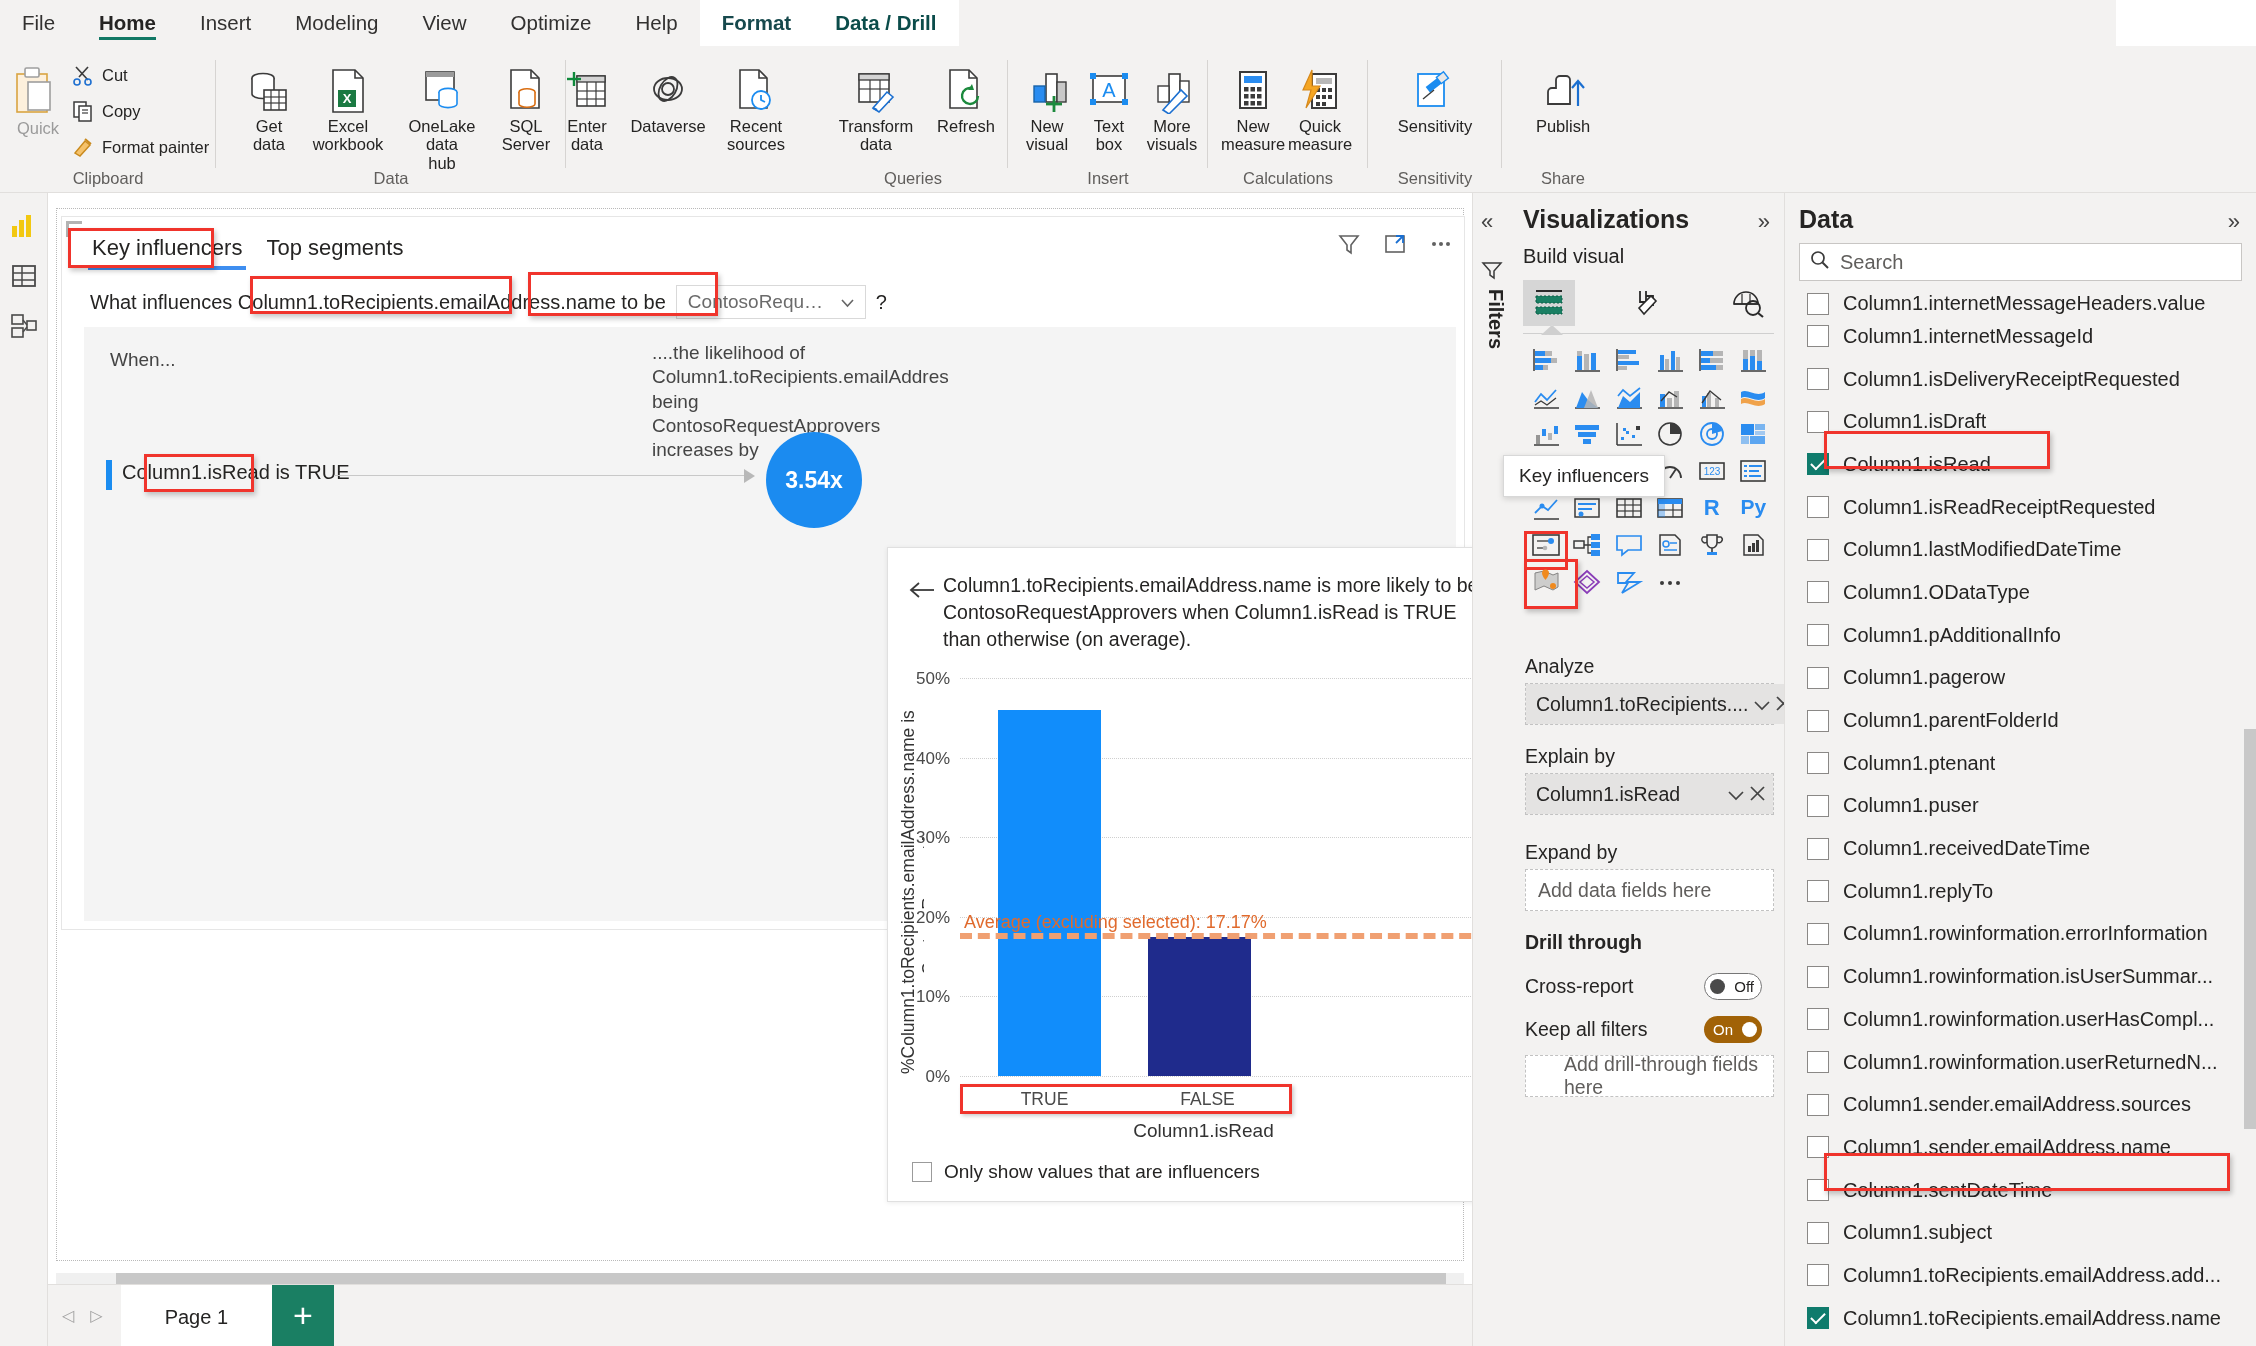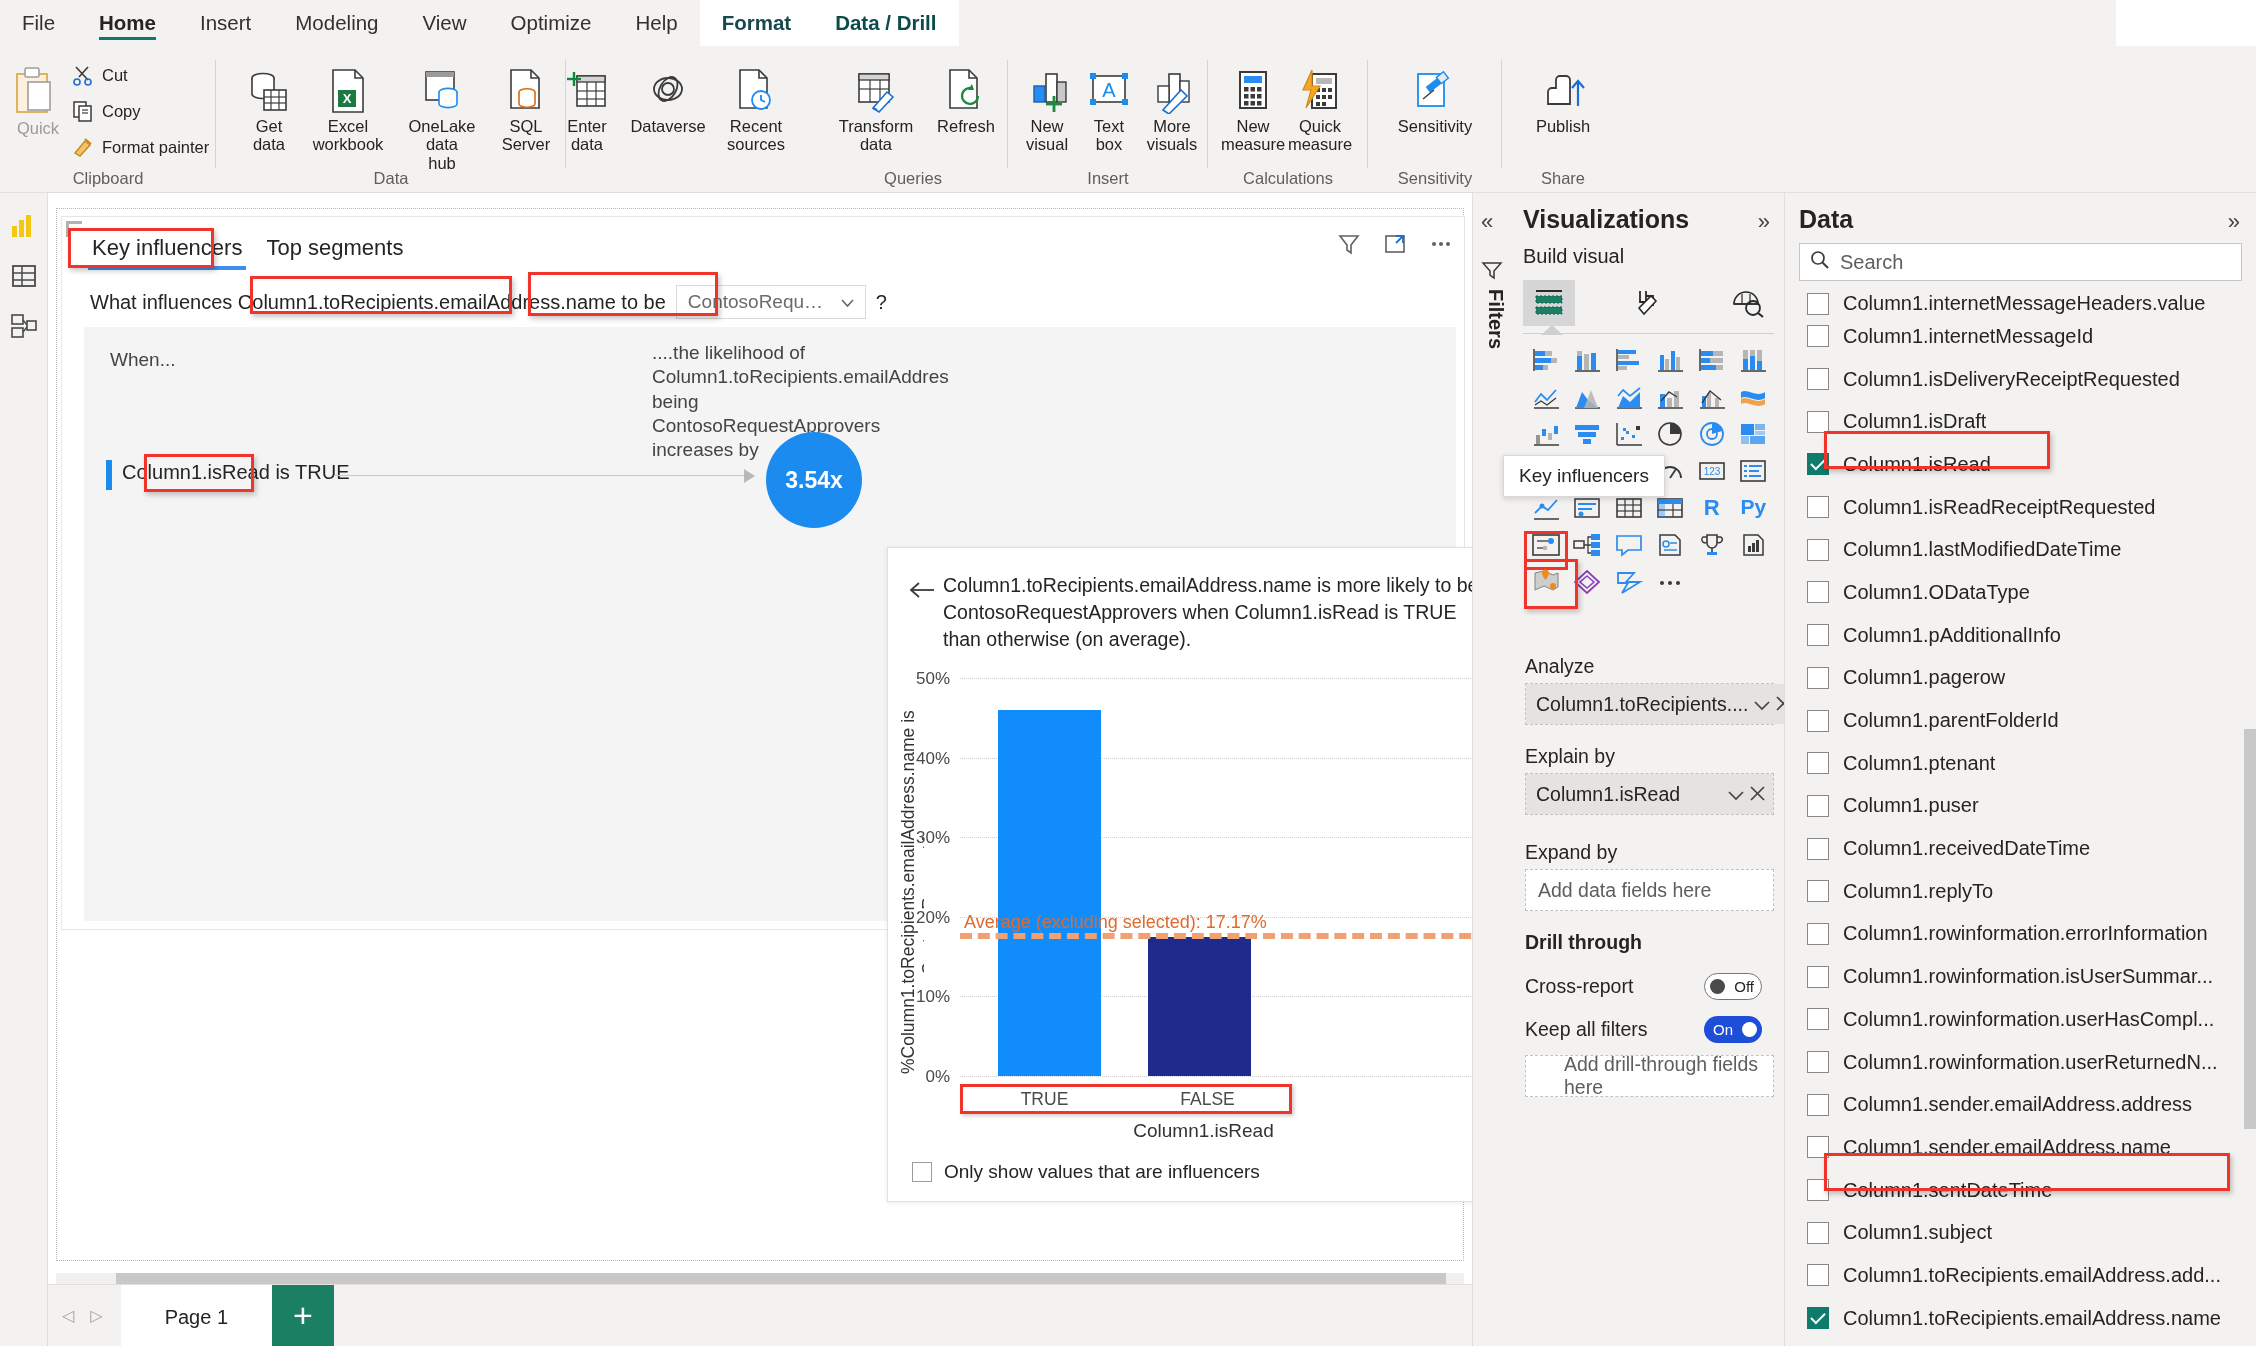--- a/index.html
+++ b/index.html
@@ -270,21 +270,21 @@
     padding: 0 8px 0 10px; gap: 6px; font-size: 19.5px; color: #252423;
   }
   .well-chip .nm { flex: 1; overflow: hidden; text-overflow: ellipsis; white-space: nowrap; }
   .well-ph { padding-left: 12px; font-size: 19.5px; color: #605e5c; }
   .toggle {
     position: absolute; right: 12px; width: 58px; height: 27px; border-radius: 14px;
     display: flex; align-items: center; font-size: 15px;
   }
   .toggle.off { background: #fff; border: 1.5px solid #767676; color: #252423; justify-content: flex-end; padding-right: 7px; }
   .toggle.off::before { content: ""; position: absolute; left: 5px; width: 15px; height: 15px; border-radius: 50%; background: #4a4a4a; }
-  .toggle.on { background: #1d4ed8; color: #fff; justify-content: flex-start; padding-left: 9px; }
+  .toggle.on { background: #a16207; color: #fff; justify-content: flex-start; padding-left: 9px; }
   .toggle.on::after { content: ""; position: absolute; right: 5px; width: 15px; height: 15px; border-radius: 50%; background: #fff; }
 
   
   .datapane {
     position: absolute; top: 193px; left: 1784px; right: 0; bottom: 0;
     background: #f3f2f1; border-left: 1px solid #e1dfdd;
   }
   .dp-title { position: absolute; left: 14px; top: 12px; font-size: 25px; font-weight: bold; color: #252423; }
   .dp-expand { position: absolute; right: 16px; top: 16px; font-size: 22px; color: #444; }
   .dp-search {
@@ -1300,21 +1300,21 @@
         <div class="dp-row">
           <span class="dp-chk"></span>
           <span class="dp-name">Column1.rowinformation.userHasCompl...</span>
         </div>
         <div class="dp-row">
           <span class="dp-chk"></span>
           <span class="dp-name">Column1.rowinformation.userReturnedN...</span>
         </div>
         <div class="dp-row">
           <span class="dp-chk"></span>
-          <span class="dp-name">Column1.sender.emailAddress.address</span>
+          <span class="dp-name">Column1.sender.emailAddress.sources</span>
         </div>
         <div class="dp-row">
           <span class="dp-chk"></span>
           <span class="dp-name">Column1.sender.emailAddress.name</span>
         </div>
         <div class="dp-row">
           <span class="dp-chk"></span>
           <span class="dp-name">Column1.sentDateTime</span>
         </div>
         <div class="dp-row">

